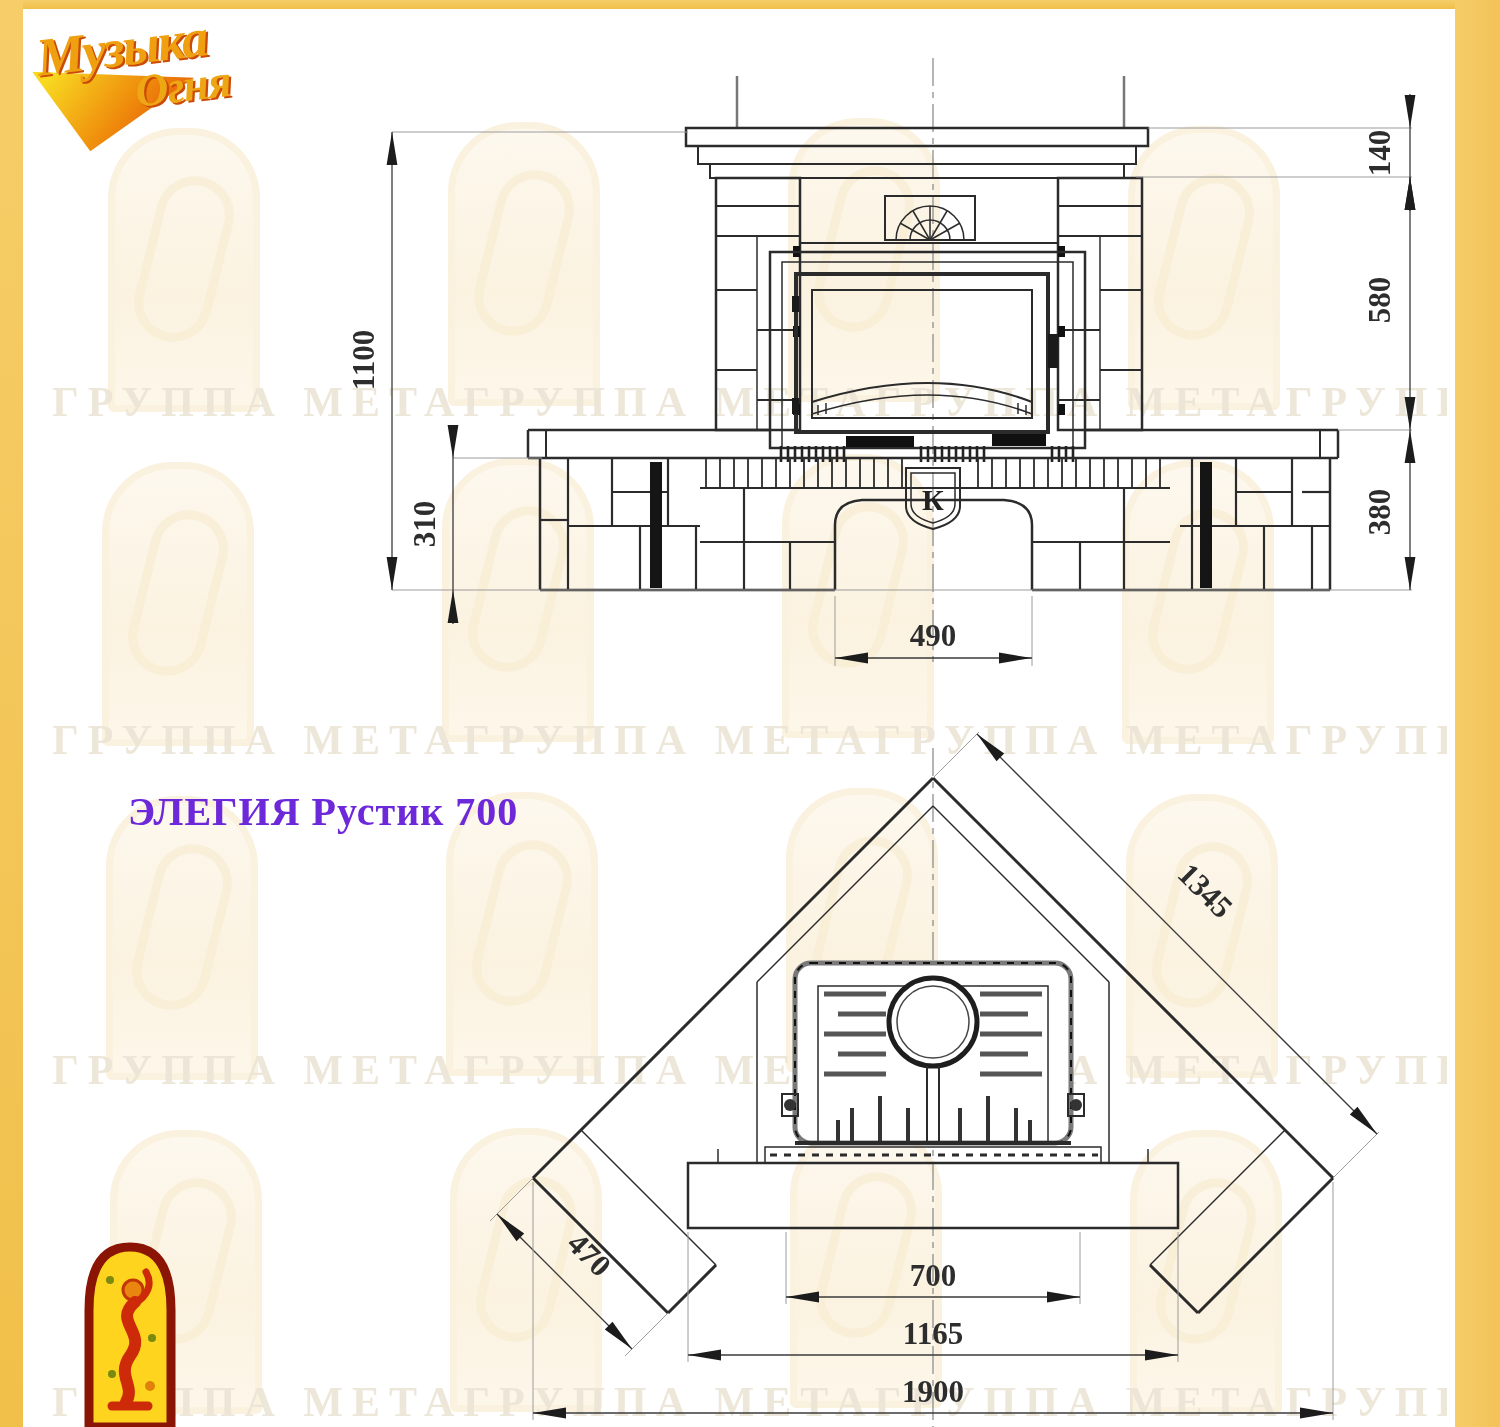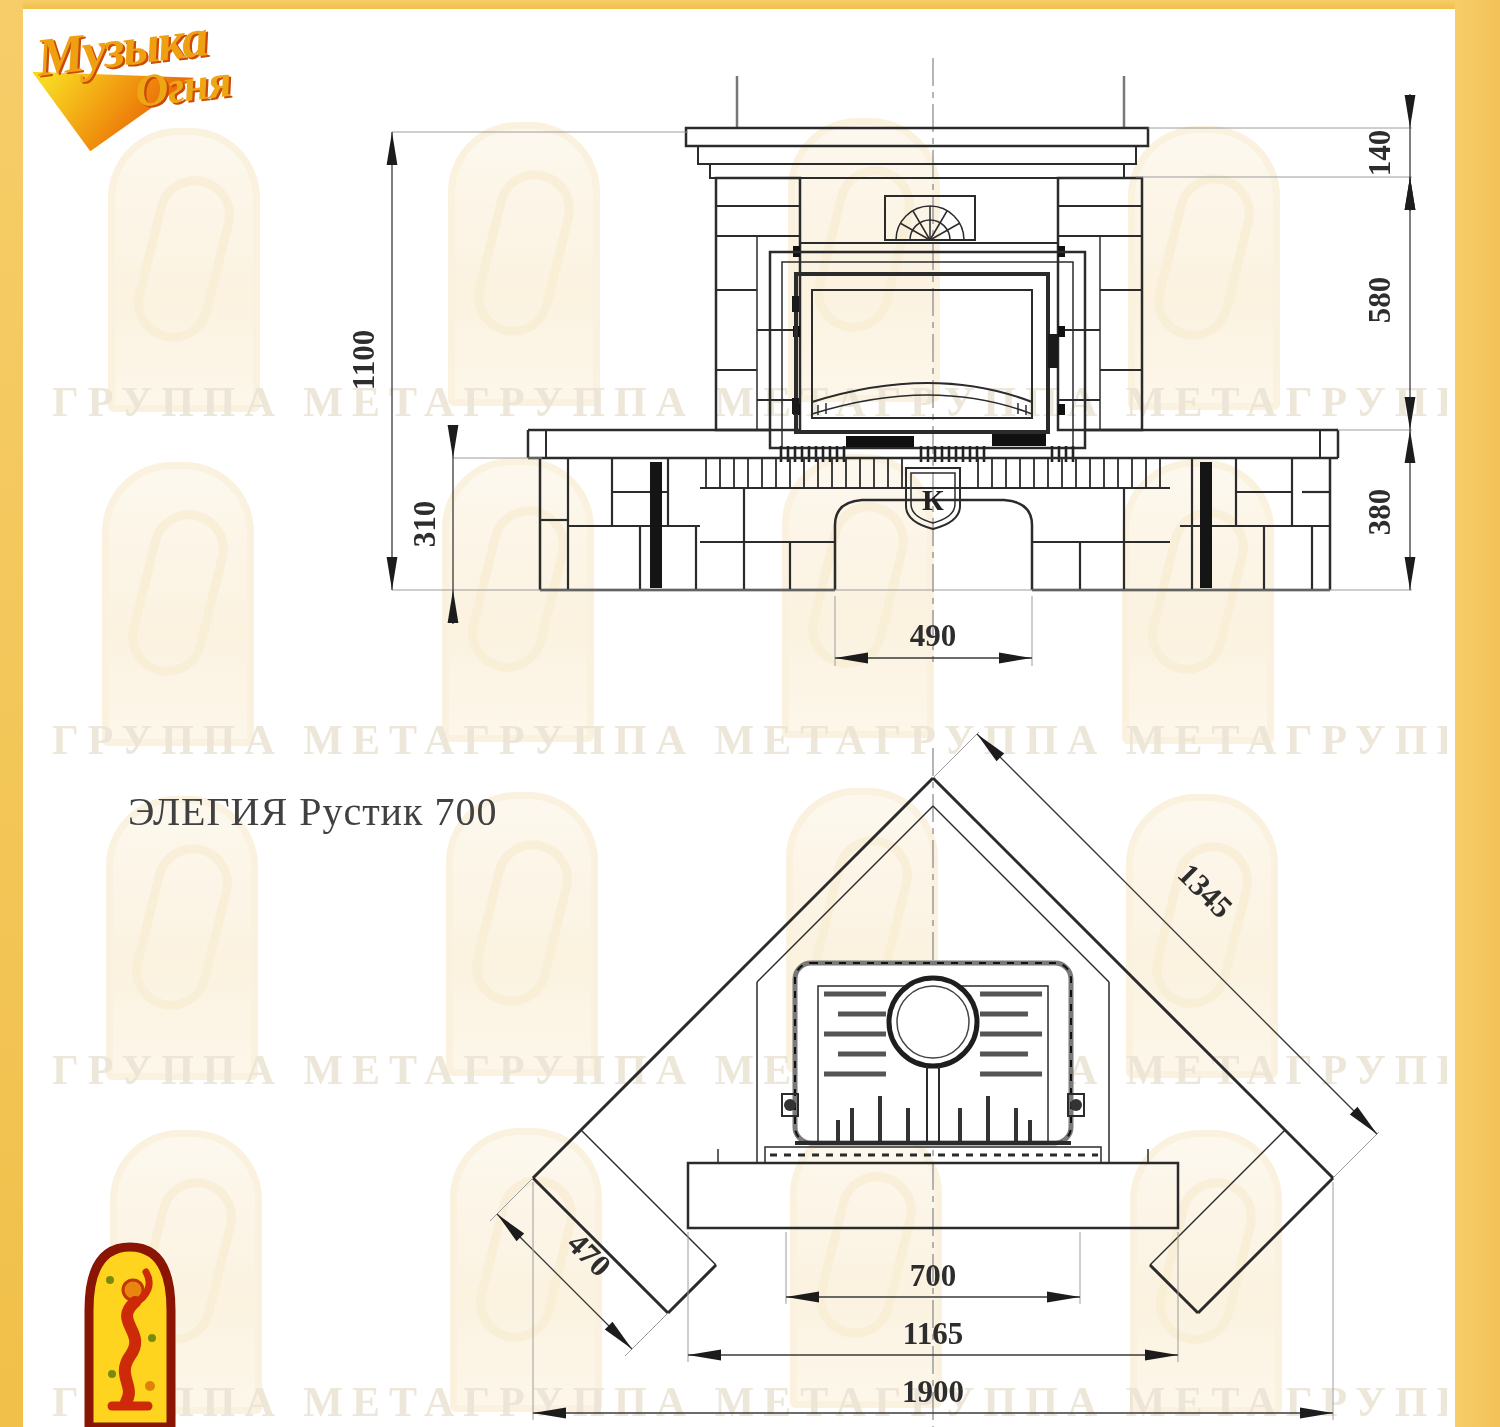--- a/index.html
+++ b/index.html
@@ -13,22 +13,22 @@
   
   .wm-arch{position:absolute;width:138px;height:270px;border:7px solid #faf1df;
            background:linear-gradient(#fdf8ee,#fbf2e0 60%,#fdf7ea);
            border-radius:70px 70px 6px 6px;}
   .wm-arch::after{content:"";position:absolute;left:30px;top:40px;width:60px;height:150px;
            border:9px solid #f8ecd2;border-radius:40px;transform:rotate(14deg);opacity:.7;}
   
   .wm-text{position:absolute;left:52px;width:1395px;white-space:nowrap;overflow:hidden;
            font-weight:bold;font-size:42px;letter-spacing:9px;color:#ebe3d4;opacity:.85;}
   
-  .title{position:absolute;left:128px;top:788px;font-size:40px;font-weight:normal;
-         letter-spacing:1px;color:#404040;}
+  .title{position:absolute;left:128px;top:788px;font-size:40px;font-weight:bold;
+         letter-spacing:1px;color:#6d28d9;}
   
   svg.draw{position:absolute;left:0;top:0;}
   .ln{stroke:#2b2b2b;fill:none;stroke-width:2;}
   .h3{stroke-width:3;}
   .w15{stroke-width:1.5;}
   .w25{stroke-width:2.5;}
   .w4{stroke-width:4;}
   .gray{stroke:#777;}
   .ext{stroke:#9c9c9c;stroke-width:1;fill:none;}
   .dimln{stroke:#3a3a3a;stroke-width:1.3;fill:none;}

